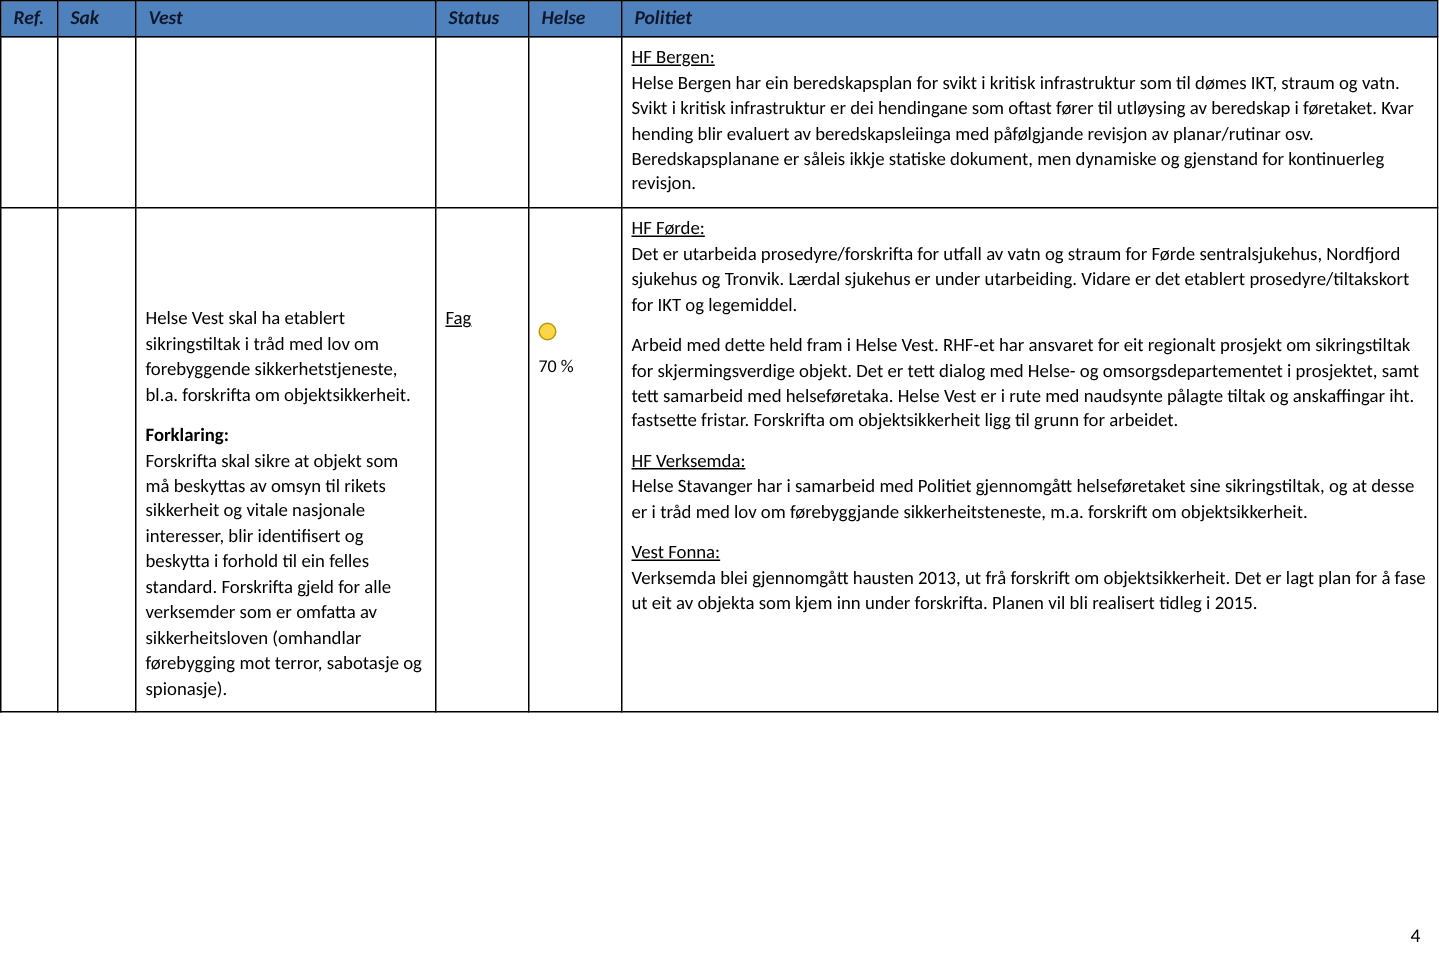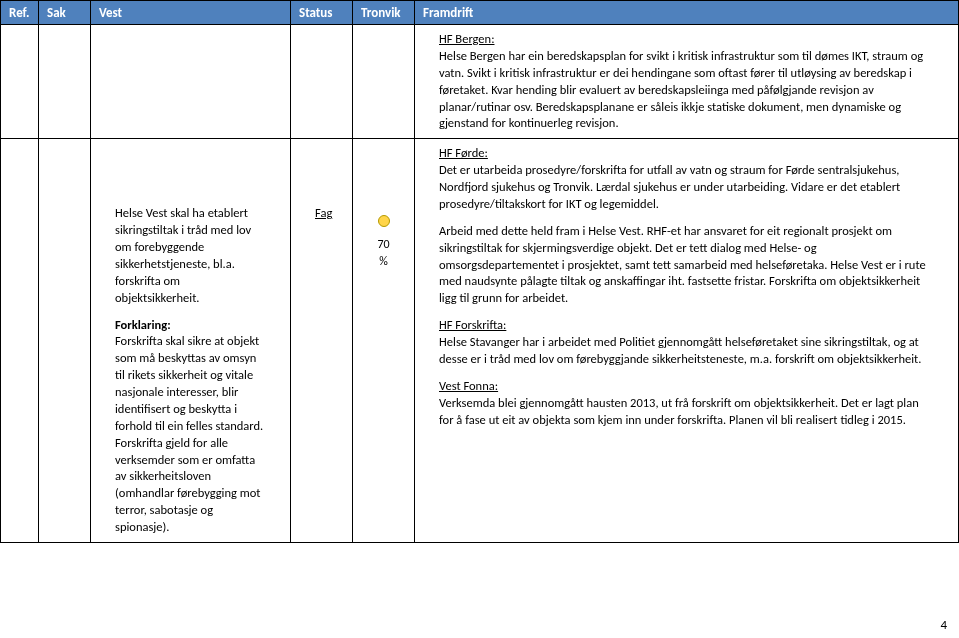--- a/index.html
+++ b/index.html
@@ -12,44 +12,45 @@
     position: relative;
     padding: 0;
   }
   table {
     border-collapse: collapse;
     width: 100%;
     table-layout: fixed;
   }
   th {
     background: #4f81bd;
-    color: #ffffff;
+    color: #0f172a;
     text-align: left;
     padding: 4px 8px;
     border: 1px solid #000;
     font-weight: bold;
     font-size: 13px;
+    font-style: italic;
   }
   td {
     border: 1px solid #000;
-    padding: 6px 24px;
+    padding: 6px 6px;
     vertical-align: top;
     font-size: 12.5px;
     line-height: 1.35;
   }
   .col-ref { width: 38px; }
   .col-sak { width: 52px; }
   .col-krav { width: 200px; }
   .col-ansvar { width: 62px; }
   .col-status { width: 62px; }
   .col-framdrift { width: auto; }
   .section-title { font-weight: normal; }
   .para { margin-bottom: 10px; }
   .para:last-child { margin-bottom: 0; }
-  .status-cell { text-align: center; vertical-align: top; padding-top: 6px; }
+  .status-cell { text-align: left; vertical-align: top; padding-top: 6px; }
   .status-dot {
     width: 12px; height: 12px;
     border-radius: 50%;
     background: #ffd54a;
     border: 1px solid #b59a00;
     display: inline-block;
     margin-bottom: 4px;
   }
   .status-pct { font-size: 12px; }
   .pagenum {
@@ -72,22 +73,22 @@
     <col class="col-ansvar">
     <col class="col-status">
     <col class="col-framdrift">
   </colgroup>
   <thead>
     <tr>
       <th>Ref.</th>
       <th>Sak</th>
       <th>Vest</th>
       <th>Status</th>
-      <th>Tronvik</th>
-      <th>Framdrift</th>
+      <th>Helse</th>
+      <th>Politiet</th>
     </tr>
   </thead>
   <tbody>
     <tr>
       <td></td>
       <td></td>
       <td></td>
       <td></td>
       <td></td>
       <td>
@@ -117,22 +118,22 @@
         <span class="status-dot"></span><br>
         <span class="status-pct">70 %</span>
       </td>
       <td>
         <div class="para">
           <span class="section-title"><u>HF Førde:</u></span><br>
           <span>Det er utarbeida prosedyre/forskrifta for utfall av vatn og straum for Førde sentralsjukehus, Nordfjord sjukehus og Tronvik. Lærdal sjukehus er under utarbeiding. Vidare er det etablert prosedyre/tiltakskort for IKT og legemiddel.</span>
         </div>
         <div class="para">Arbeid med dette held fram i Helse Vest. RHF-et har ansvaret for eit regionalt prosjekt om sikringstiltak for skjermingsverdige objekt. Det er tett dialog med Helse- og omsorgsdepartementet i prosjektet, samt tett samarbeid med helseføretaka. Helse Vest er i rute med naudsynte pålagte tiltak og anskaffingar iht. fastsette fristar. Forskrifta om objektsikkerheit ligg til grunn for arbeidet.</div>
         <div class="para">
-          <span class="section-title"><u>HF Forskrifta:</u></span><br>
-          <span>Helse Stavanger har i arbeidet med Politiet gjennomgått helseføretaket sine sikringstiltak, og at desse er i tråd med lov om førebyggjande sikkerheitsteneste, m.a. forskrift om objektsikkerheit.</span>
+          <span class="section-title"><u>HF Verksemda:</u></span><br>
+          <span>Helse Stavanger har i samarbeid med Politiet gjennomgått helseføretaket sine sikringstiltak, og at desse er i tråd med lov om førebyggjande sikkerheitsteneste, m.a. forskrift om objektsikkerheit.</span>
         </div>
         <div class="para">
           <span class="section-title"><u>Vest Fonna:</u></span><br>
           <span>Verksemda blei gjennomgått hausten 2013, ut frå forskrift om objektsikkerheit. Det er lagt plan for å fase ut eit av objekta som kjem inn under forskrifta. Planen vil bli realisert tidleg i 2015.</span>
         </div>
       </td>
     </tr>
   </tbody>
 </table>
 

